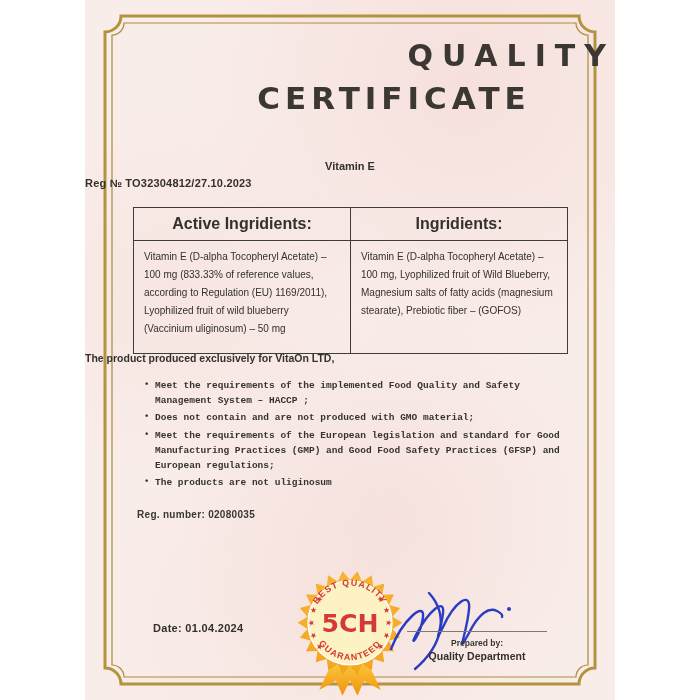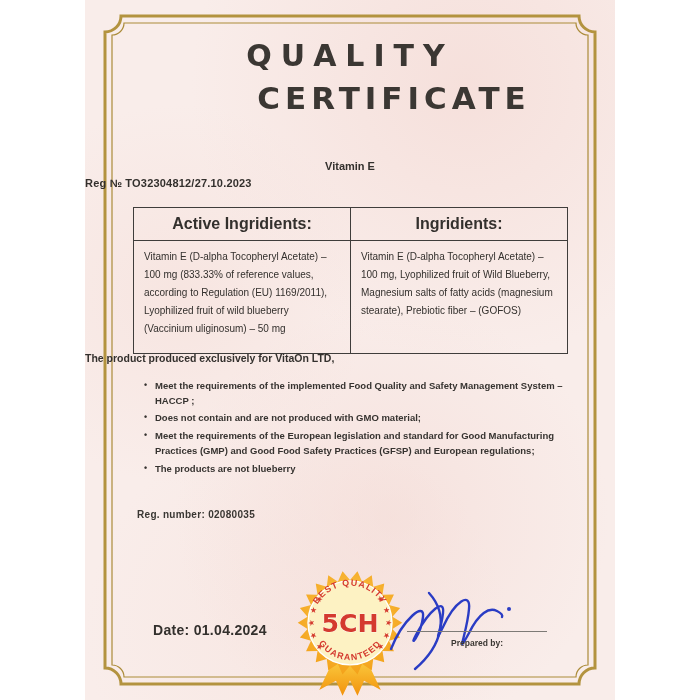--- a/index.html
+++ b/index.html
@@ -7,41 +7,41 @@
           font-family:"Liberation Sans", sans-serif;color:#33302d;}
   .page{position:absolute;left:85px;top:0;width:530px;height:700px;
         background:
           radial-gradient(circle at 72% 12%, rgba(243,213,207,0.55), transparent 38%),
           radial-gradient(circle at 18% 42%, rgba(245,221,215,0.50), transparent 32%),
           radial-gradient(circle at 58% 74%, rgba(242,212,206,0.45), transparent 36%),
           radial-gradient(circle at 40% 90%, rgba(246,224,218,0.45), transparent 30%),
           #f9edea;}
   .border-frame{position:absolute;left:0;top:0;width:530px;height:700px;}
   .abs{position:absolute;margin:0;}
-  .title1{left:0;top:38px;width:100%;text-align:center;
+  .title1{left:0;top:38px;width:100%;text-align:right;
           font-family:"DejaVu Sans", sans-serif;font-weight:bold;
           font-size:30px;letter-spacing:9px;color:#3b3733;}
   .title2{left:0;top:80px;width:100%;text-align:center;
           font-family:"DejaVu Sans", sans-serif;font-weight:bold;
           font-size:31px;letter-spacing:5px;color:#3b3733;margin-left:44px;}
   .subtitle{left:0;top:127px;width:100%;text-align:center;font-weight:bold;font-size:10.5px;}
   .product{left:0;top:160px;width:100%;text-align:center;font-weight:bold;font-size:11px;}
   .regline{left:0;top:177px;width:100%;font-weight:bold;font-size:11px;letter-spacing:0.2px;}
   table.ingredients{position:absolute;left:48px;top:207px;width:435px;border-collapse:collapse;
                     table-layout:fixed;background:transparent;}
   table.ingredients th, table.ingredients td{border:1.5px solid #3f3d3b;}
   table.ingredients th{height:28px;font-size:16px;font-weight:bold;text-align:center;padding:2px 6px;}
   table.ingredients td{font-size:10px;line-height:1.8;vertical-align:top;padding:7px 10px 10px 10px;height:95px;}
   .exclusive{left:0;top:352px;width:100%;text-align:left;font-size:10.5px;font-weight:bold;}
-  ul.compliance{position:absolute;left:58px;top:379px;width:428px;margin:0;padding:0;list-style:none;}
+  ul.compliance{position:absolute;left:58px;top:379px;width:428px;margin:0;padding:0;list-style:none;font-family:Liberation Mono, monospace;}
   ul.compliance li{position:relative;padding-left:12px;margin-bottom:3px;
                    font-size:9.5px;line-height:1.55;font-weight:bold;color:#363330;}
   ul.compliance li::before{content:"•";position:absolute;left:1px;top:0;font-size:9px;}
   .regnum{left:52px;top:509px;font-size:10px;font-weight:bold;letter-spacing:0.3px;color:#3a3733;}
-  .date{left:68px;top:622px;font-size:14px;font-weight:bold;letter-spacing:0.3px;}
+  .date{left:68px;top:622px;font-size:11px;font-weight:bold;letter-spacing:0.3px;}
   .badge{position:absolute;left:209px;top:565px;width:112px;height:140px;}
   .ring-star{fill:#d43a2f;font-size:8.5px;text-anchor:middle;dominant-baseline:middle;}
   .arc-text{fill:#d43a2f;font-size:9.5px;font-weight:bold;letter-spacing:1.2px;
             font-family:"Liberation Sans", sans-serif;}
   .badge-center{fill:#d43a2f;font-size:27px;font-weight:bold;text-anchor:middle;
                 font-family:"DejaVu Sans", sans-serif;stroke:#ffffff;stroke-width:0.7px;paint-order:stroke;}
   .sig-svg{position:absolute;left:300px;top:585px;width:180px;height:90px;}
   .sig-line{position:absolute;left:322px;top:631px;width:140px;border-top:1px solid #7d7a76;}
   .prepared{left:322px;top:638px;width:140px;text-align:center;font-size:8.5px;font-weight:bold;color:#3a3733;}
   .dept{left:302px;top:650px;width:180px;text-align:center;font-size:10.5px;font-weight:bold;color:#33302d;}
@@ -76,21 +76,21 @@
         </tr>
       </tbody>
     </table>
 
     <p class="abs exclusive">The product produced exclusively for VitaOn LTD,</p>
 
     <ul class="compliance">
       <li><span>Meet the requirements of the implemented Food Quality and Safety Management System – HACCP ;</span></li>
       <li><span>Does not contain and are not produced with GMO material;</span></li>
       <li><span>Meet the requirements of the European legislation and standard for Good Manufacturing Practices (GMP) and Good Food Safety Practices (GFSP) and European regulations;</span></li>
-      <li><span>The products are not blueberry</span></li>
+      <li><span>The products are not uliginosum</span></li>
     </ul>
 
     <p class="abs regnum">Reg. number: 02080035</p>
     <p class="abs date">Date: 01.04.2024</p>
 
     <svg class="badge" viewBox="0 0 120 150">
       <defs>
         <linearGradient id="ribbonGrad" x1="0" y1="0" x2="0" y2="1">
           <stop offset="0" stop-color="#fcd447"></stop>
           <stop offset="1" stop-color="#f2920c"></stop>
@@ -129,15 +129,16 @@
 
     <svg class="sig-svg" viewBox="0 0 180 90">
       <g fill="none" stroke="#2a3cc4" stroke-width="2.4" stroke-linecap="round">
         <path d="M6,64 C18,34 40,16 38,32 C36,50 22,66 32,48 C44,26 60,12 58,28 C56,46 48,62 58,42 C70,16 86,6 84,24 C82,48 70,74 84,48 C94,28 104,22 112,26 C116,28 118,30 117,32"></path>
         <path d="M44,8 C64,30 58,60 30,84"></path>
       </g>
       <circle cx="124" cy="24" r="2" fill="#2a3cc4"></circle>
     </svg>
     <div class="sig-line"></div>
     <p class="abs prepared">Prepared by:</p>
+    <p class="abs dept">Quality Department</p>
 
   </div>
 </div>
 
 </body></html>

